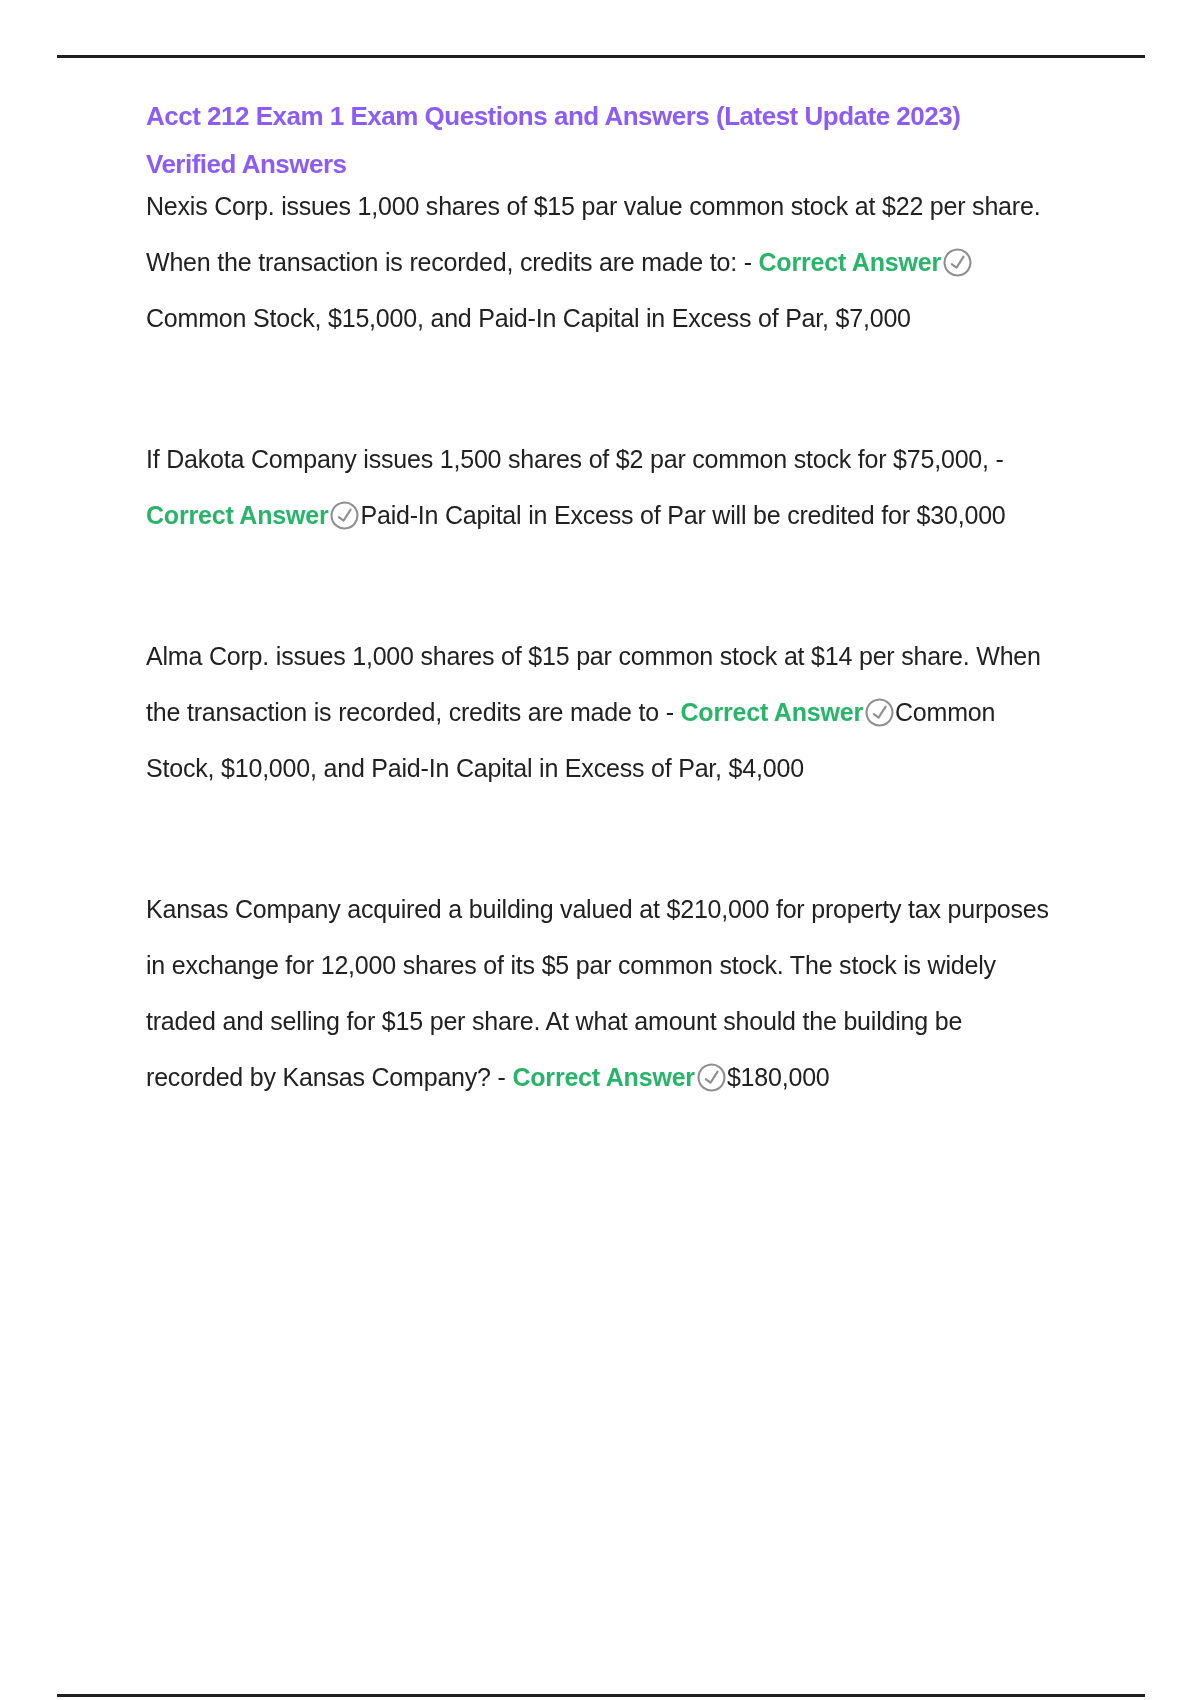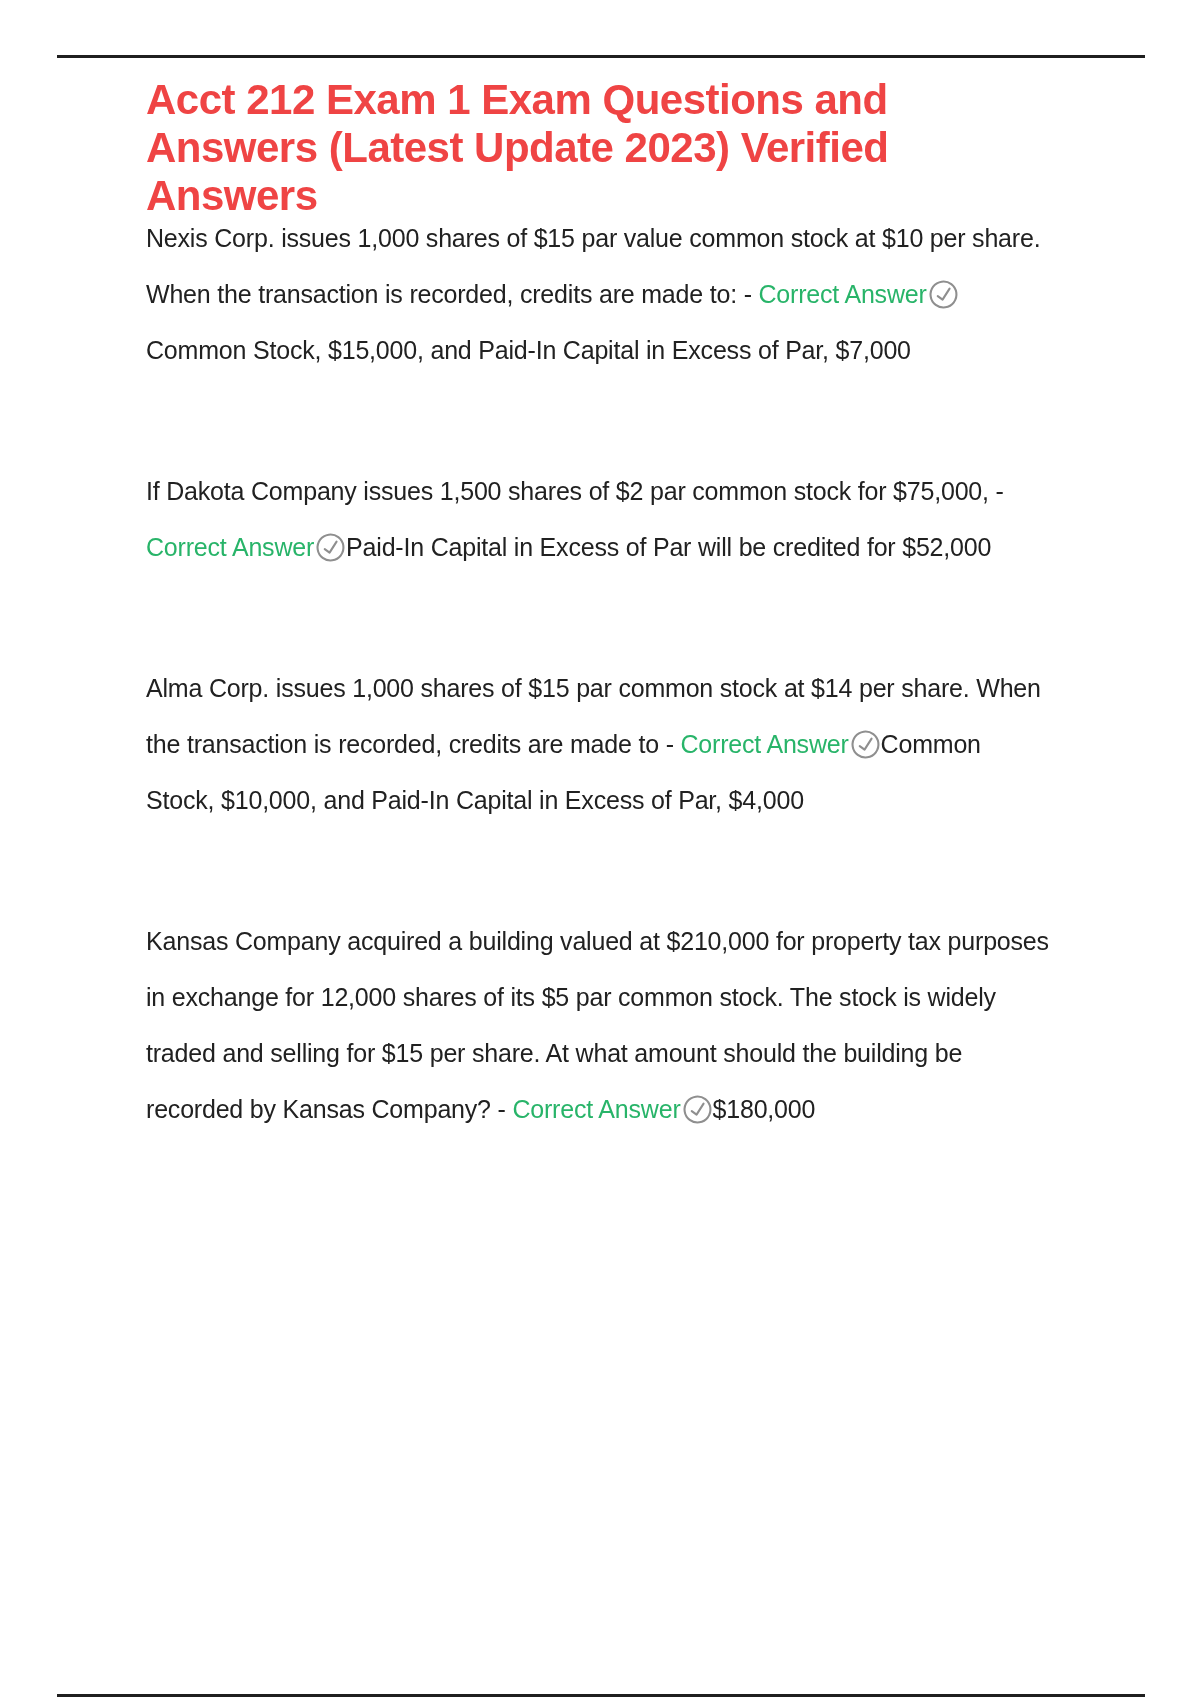--- a/index.html
+++ b/index.html
@@ -24,65 +24,65 @@
   .rule-top { top: 55px; }
   .rule-bottom { top: 1694px; }
   .content {
     position: absolute;
     left: 146px;
     top: 0;
     width: 908px;
     padding-top: 76px;
   }
   h1.doc-title {
-    font-size: 42px;
+    font-size: 26px;
     line-height: 48px;
     font-weight: 700;
-    color: #ef4444;
+    color: #8b5cf6;
     letter-spacing: -0.5px;
-    margin: 0 0 -10px 0;
+    margin: 16px 0 -10px 0;
   }
   p.qa {
     font-size: 25px;
     line-height: 56px;
     color: #212121;
     letter-spacing: -0.2px;
     margin: 0 0 85px 0;
   }
   p.qa:last-child { margin-bottom: 0; }
   .ans-label {
-    font-weight: 400;
+    font-weight: 700;
   }
   .check-icon {
     display: inline-block;
     width: 31px;
     height: 31px;
     vertical-align: -7px;
     margin: 0 0 0 1px;
     transform: rotate(-8deg);
   }
   .check-icon svg { display: block; width: 31px; height: 31px; }
 </style>
 </head>
 <body>
 
 <div class="rule rule-top" style="background: rgb(31, 31, 31);"></div>
 
 <div class="content">
   <h1 class="doc-title">Acct 212 Exam 1 Exam Questions and Answers (Latest Update 2023) Verified Answers</h1>
   <div>
-  <p class="qa"><span class="q">Nexis Corp. issues 1,000 shares of $15 par value common stock at $10 per share. When the transaction is recorded, credits are made to: - </span><span class="ans-label" style="color: rgb(40, 180, 105);">Correct Answer</span><span class="check-icon"><svg viewBox="0 0 34 34" aria-hidden="true">
+  <p class="qa"><span class="q">Nexis Corp. issues 1,000 shares of $15 par value common stock at $22 per share. When the transaction is recorded, credits are made to: - </span><span class="ans-label" style="color: rgb(40, 180, 105);">Correct Answer</span><span class="check-icon"><svg viewBox="0 0 34 34" aria-hidden="true">
         <circle cx="17" cy="17" r="14.2" fill="none" stroke="#8f8f8f" stroke-width="2.3"></circle>
         <path d="M10.5 17.8 L15.2 22.4 L24.5 11.5" fill="none" stroke="#8f8f8f" stroke-width="2.3" stroke-linecap="round" stroke-linejoin="round"></path>
       </svg></span><span class="ans">Common Stock, $15,000, and Paid-In Capital in Excess of Par, $7,000</span></p>
 
   <p class="qa"><span class="q">If Dakota Company issues 1,500 shares of $2 par common stock for $75,000, - </span><span class="ans-label" style="color: rgb(40, 180, 105);">Correct Answer</span><span class="check-icon"><svg viewBox="0 0 34 34" aria-hidden="true">
         <circle cx="17" cy="17" r="14.2" fill="none" stroke="#8f8f8f" stroke-width="2.3"></circle>
         <path d="M10.5 17.8 L15.2 22.4 L24.5 11.5" fill="none" stroke="#8f8f8f" stroke-width="2.3" stroke-linecap="round" stroke-linejoin="round"></path>
-      </svg></span><span class="ans">Paid-In Capital in Excess of Par will be credited for $52,000</span></p>
+      </svg></span><span class="ans">Paid-In Capital in Excess of Par will be credited for $30,000</span></p>
 
   <p class="qa"><span class="q">Alma Corp. issues 1,000 shares of $15 par common stock at $14 per share. When the transaction is recorded, credits are made to - </span><span class="ans-label" style="color: rgb(40, 180, 105);">Correct Answer</span><span class="check-icon"><svg viewBox="0 0 34 34" aria-hidden="true">
         <circle cx="17" cy="17" r="14.2" fill="none" stroke="#8f8f8f" stroke-width="2.3"></circle>
         <path d="M10.5 17.8 L15.2 22.4 L24.5 11.5" fill="none" stroke="#8f8f8f" stroke-width="2.3" stroke-linecap="round" stroke-linejoin="round"></path>
       </svg></span><span class="ans">Common Stock, $10,000, and Paid-In Capital in Excess of Par, $4,000</span></p>
 
   <p class="qa"><span class="q">Kansas Company acquired a building valued at $210,000 for property tax purposes in exchange for 12,000 shares of its $5 par common stock. The stock is widely traded and selling for $15 per share. At what amount should the building be recorded by Kansas Company? - </span><span class="ans-label" style="color: rgb(40, 180, 105);">Correct Answer</span><span class="check-icon"><svg viewBox="0 0 34 34" aria-hidden="true">
         <circle cx="17" cy="17" r="14.2" fill="none" stroke="#8f8f8f" stroke-width="2.3"></circle>
         <path d="M10.5 17.8 L15.2 22.4 L24.5 11.5" fill="none" stroke="#8f8f8f" stroke-width="2.3" stroke-linecap="round" stroke-linejoin="round"></path>
       </svg></span><span class="ans">$180,000</span></p>

